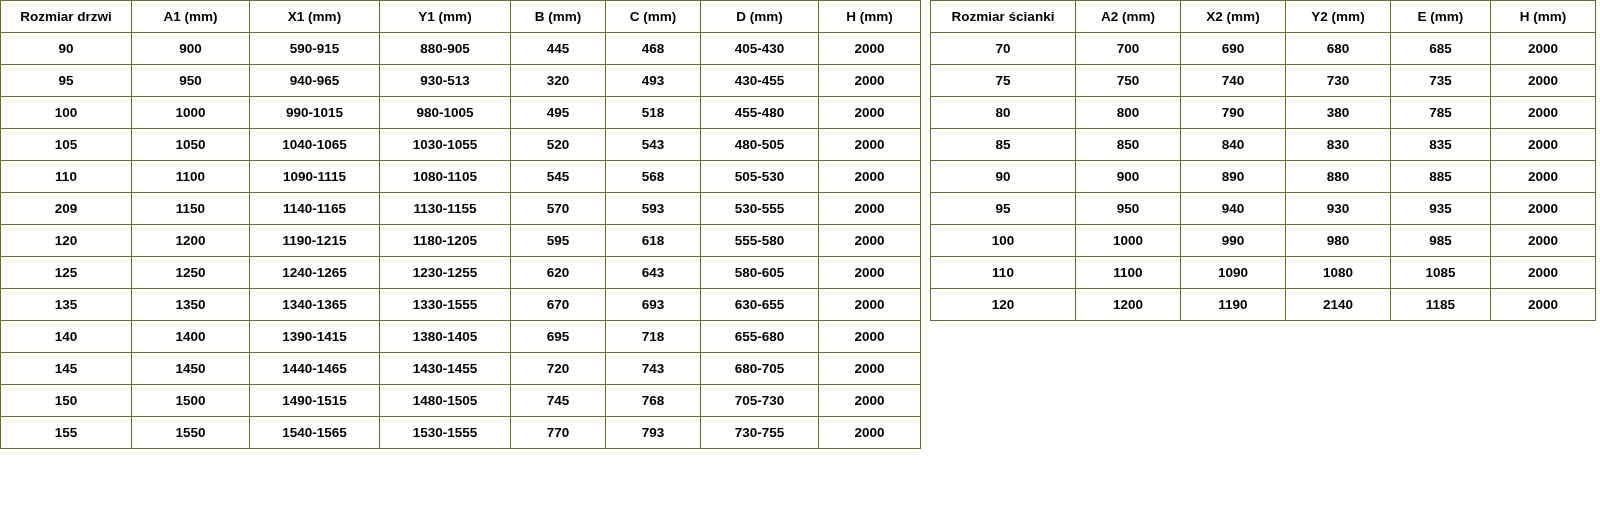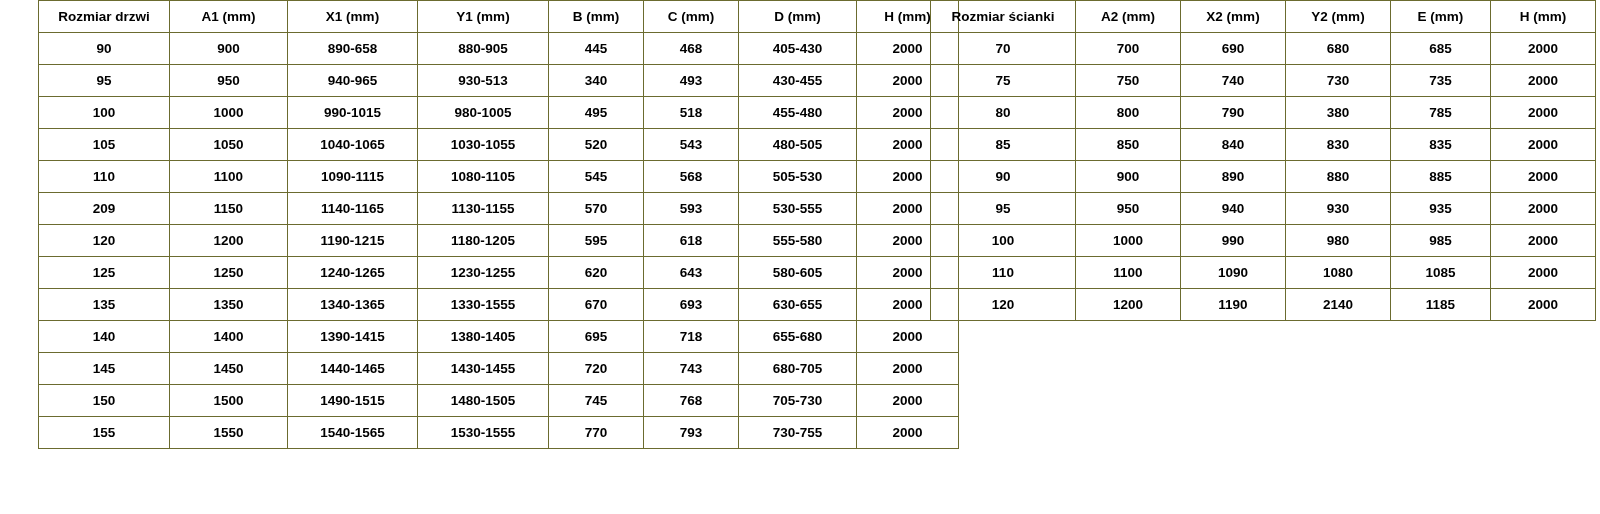--- a/index.html
+++ b/index.html
@@ -18,21 +18,20 @@
     position: relative;
     width: 1600px;
     height: 514px;
   }
   .table-wrap {
     position: absolute;
   }
   #doors-table-wrap {
     left: 0px;
     top: 0px;
-    margin-left: 38px;
   }
   #walls-table-wrap {
     left: 930px;
     top: 0px;
   }
   table {
     border-collapse: collapse;
     table-layout: fixed;
   }
   th, td {
@@ -94,33 +93,33 @@
             <th>B (mm)</th>
             <th>C (mm)</th>
             <th>D (mm)</th>
             <th>H (mm)</th>
           </tr>
       </thead>
       <tbody id="doors-body">
           <tr>
             <td>90</td>
             <td>900</td>
-            <td>890-658</td>
+            <td>590-915</td>
             <td>880-905</td>
             <td>445</td>
             <td>468</td>
             <td>405-430</td>
             <td>2000</td>
           </tr>
           <tr>
             <td>95</td>
             <td>950</td>
             <td>940-965</td>
             <td>930-513</td>
-            <td>340</td>
+            <td>320</td>
             <td>493</td>
             <td>430-455</td>
             <td>2000</td>
           </tr>
           <tr>
             <td>100</td>
             <td>1000</td>
             <td>990-1015</td>
             <td>980-1005</td>
             <td>495</td>

